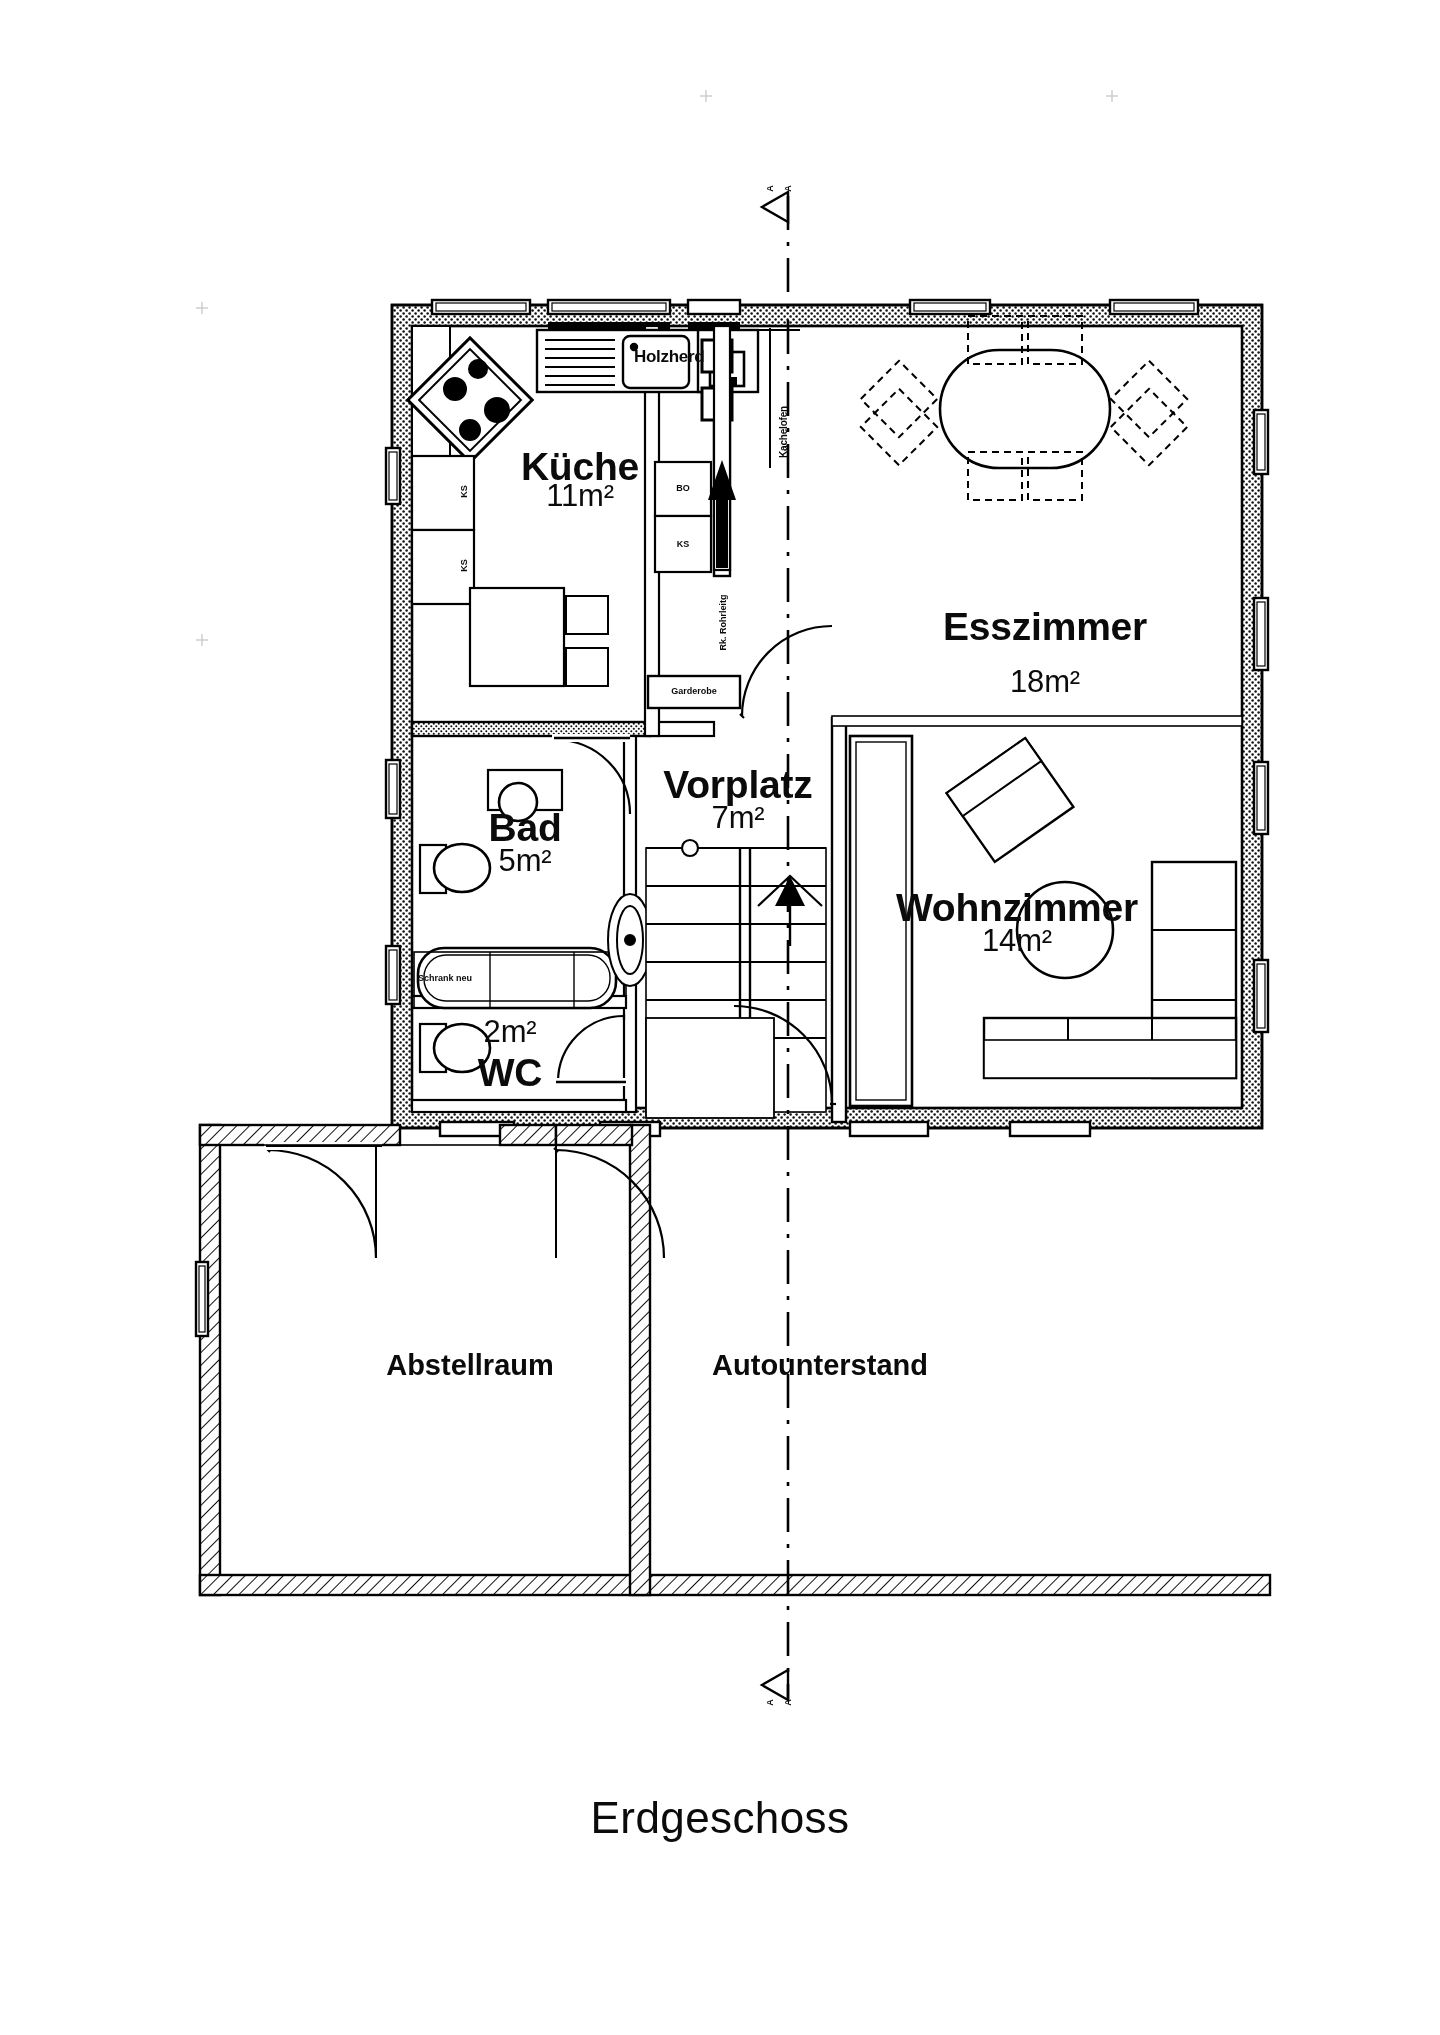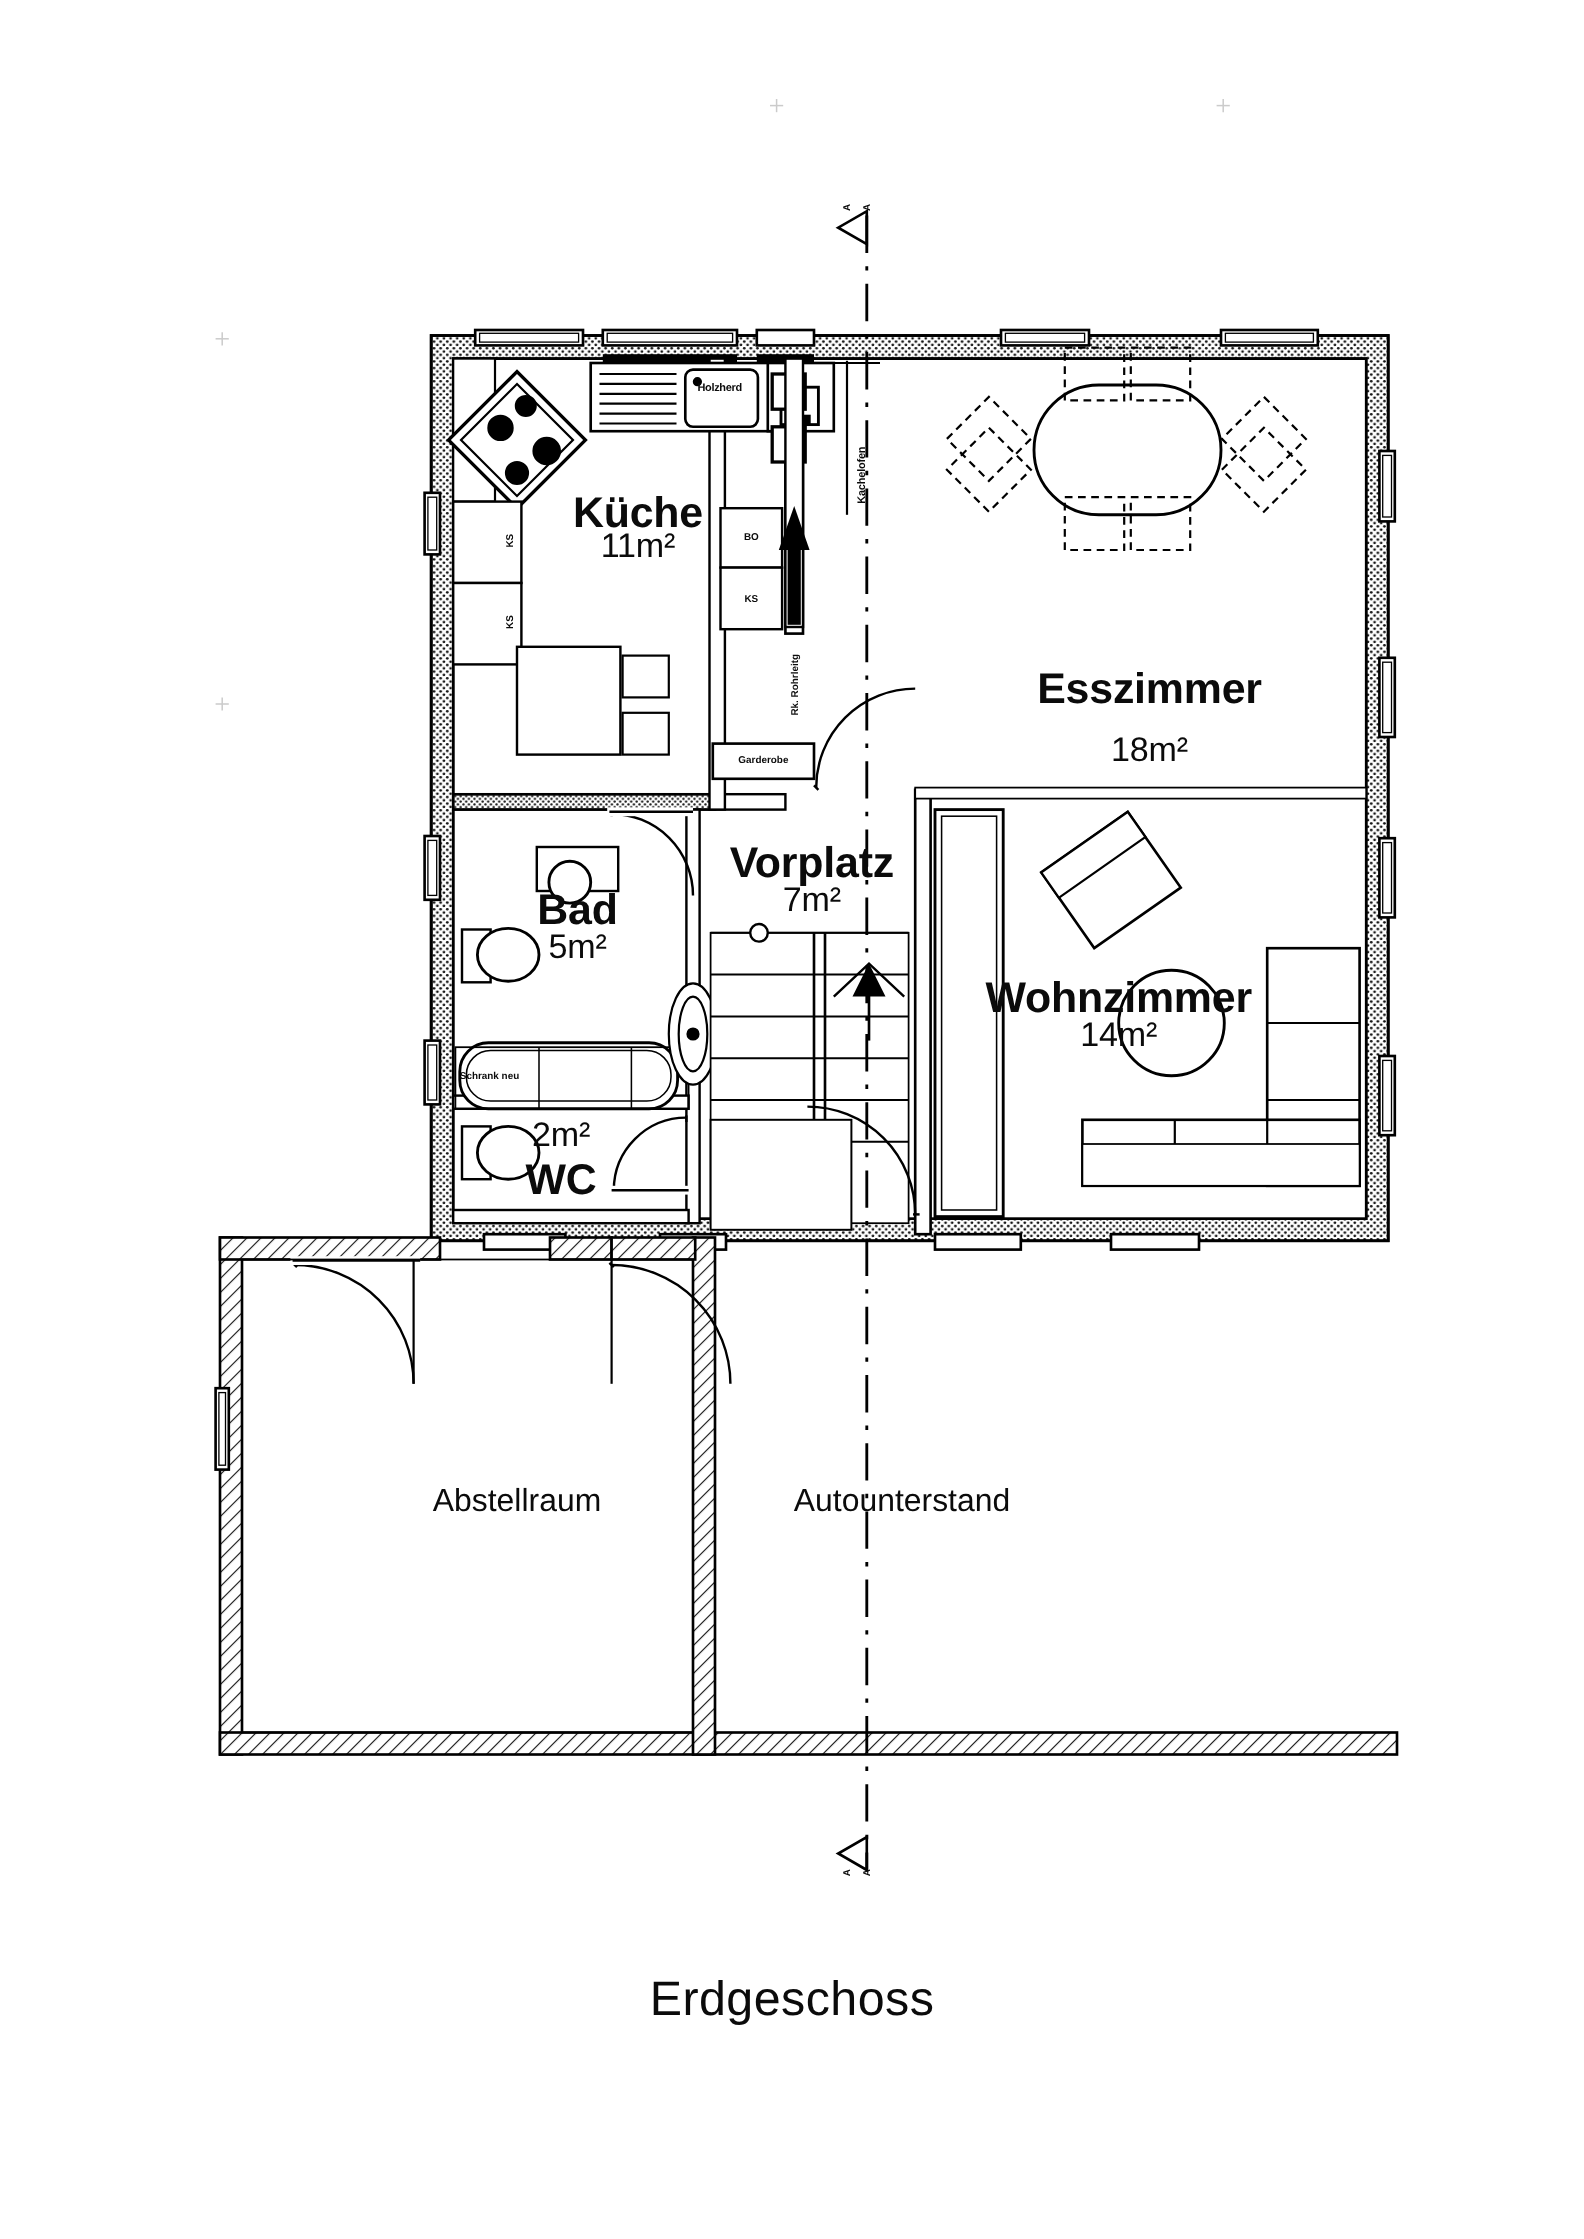--- a/index.html
+++ b/index.html
@@ -46,24 +46,24 @@
     font-weight: 700;
     letter-spacing: -0.2px;
   }
   .room-area {
     font-size: 31px;
     font-weight: 400;
     letter-spacing: -0.2px;
   }
   .plain {
     font-size: 29px;
-    font-weight: 400;
+    font-weight: 700;
   }
   .tiny {
-    font-size: 10px;
+    font-size: 17px;
     font-weight: 700;
     letter-spacing: -0.3px;
     line-height: 1;
   }
   .tiny-thin {
     font-size: 10px;
     font-weight: 700;
     letter-spacing: -0.2px;
     line-height: 1;
   }

